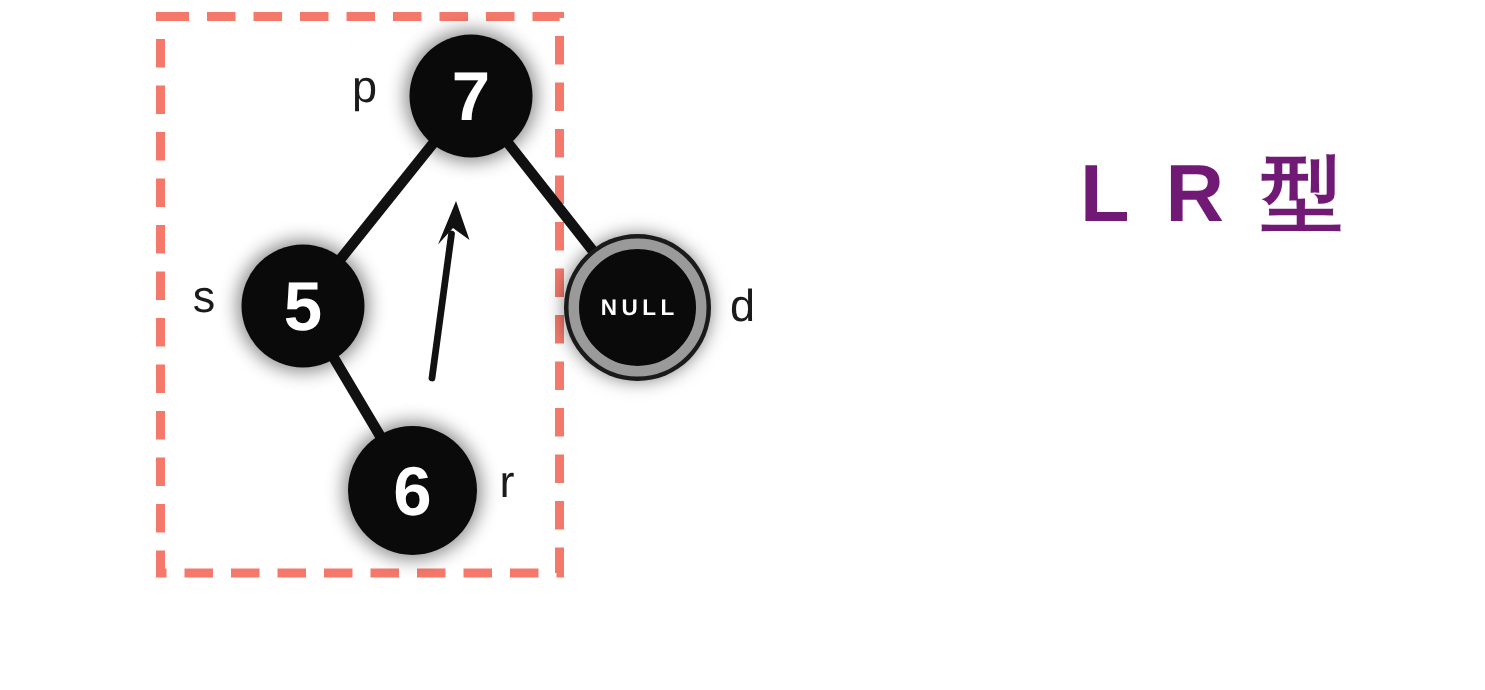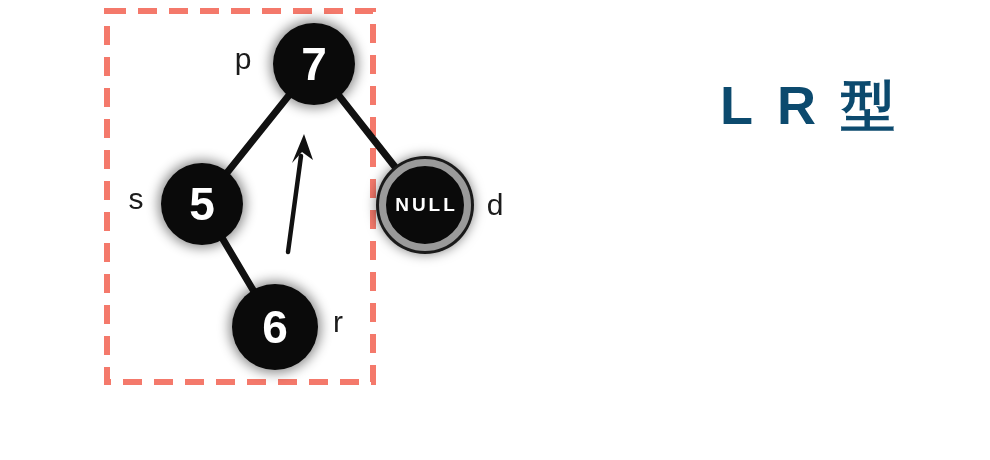--- a/index.html
+++ b/index.html
@@ -28,41 +28,41 @@
   .node-value { font-size:46px; font-weight:bold; }
   .node-7 { left:273px; top:23px;  width:82px; height:82px; }
   .node-5 { left:161px; top:163px; width:82px; height:82px; }
   .node-6 { left:232px; top:284px; width:86px; height:86px; }
   .node-null {
     left:379px; top:159px; width:92px; height:92px;
     border:7px solid #9a9a9a;
     box-shadow:0 0 0 3px #1a1a1a, 0 0 12px 3px rgba(0,0,0,0.5);
   }
   .node-null .node-value {
-    font-size:19px; letter-spacing:3px; font-weight:bold;
+    font-size:15px; letter-spacing:3px; font-weight:bold;
     padding-left:3px;
   }
 
   .node-label {
     position:absolute;
     transform:translate(-50%,-50%);
     font-size:30px;
     color:#1b1b1b;
     line-height:1;
   }
   .label-p { left:243px; top:59px; }
   .label-s { left:136px; top:199px; }
   .label-r { left:338px; top:322px; }
   .label-d { left:495px; top:205px; }
 
   .caption {
     position:absolute;
-    left:633px; top:76px; width:354px;
+    left:633px; top:100px; width:354px;
     text-align:center;
-    color:#0c4a6e;
+    color:#701a75;
   }
   .caption-title {
     font-size:54px;
     font-weight:800;
     letter-spacing:5px;
     line-height:58px;
     white-space:nowrap;
   }
   .caption-sub {
     font-size:35px;

